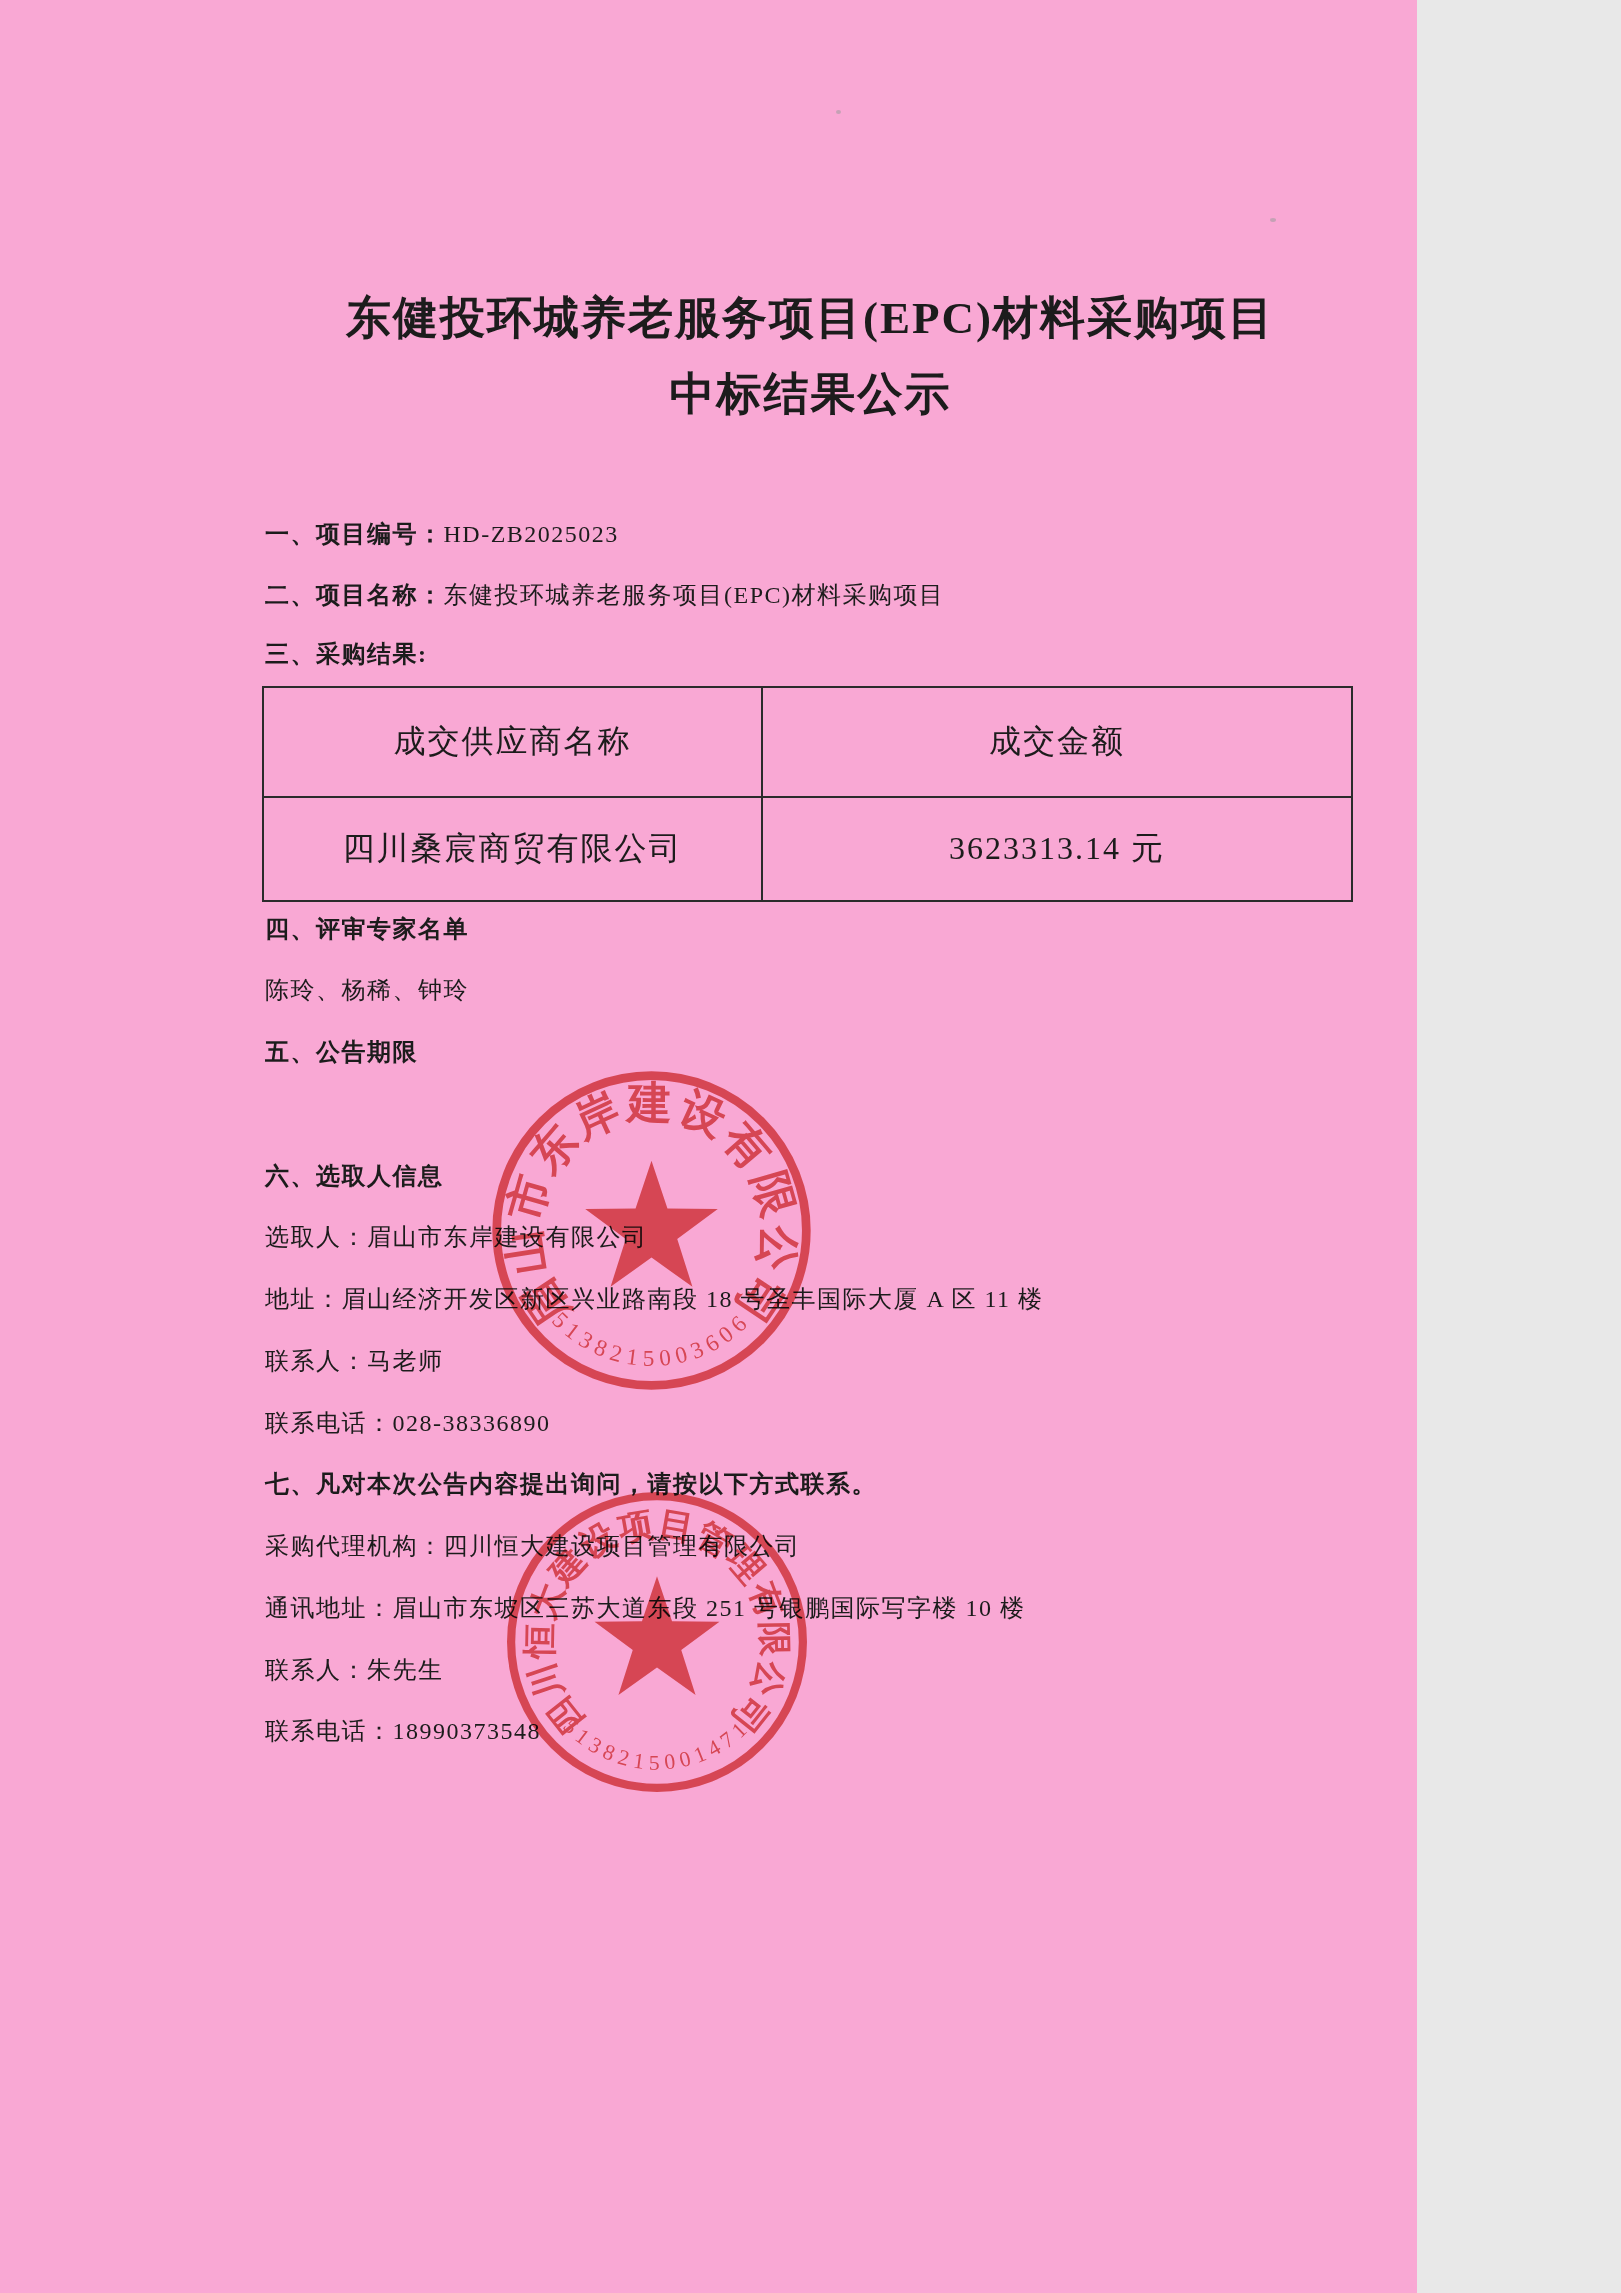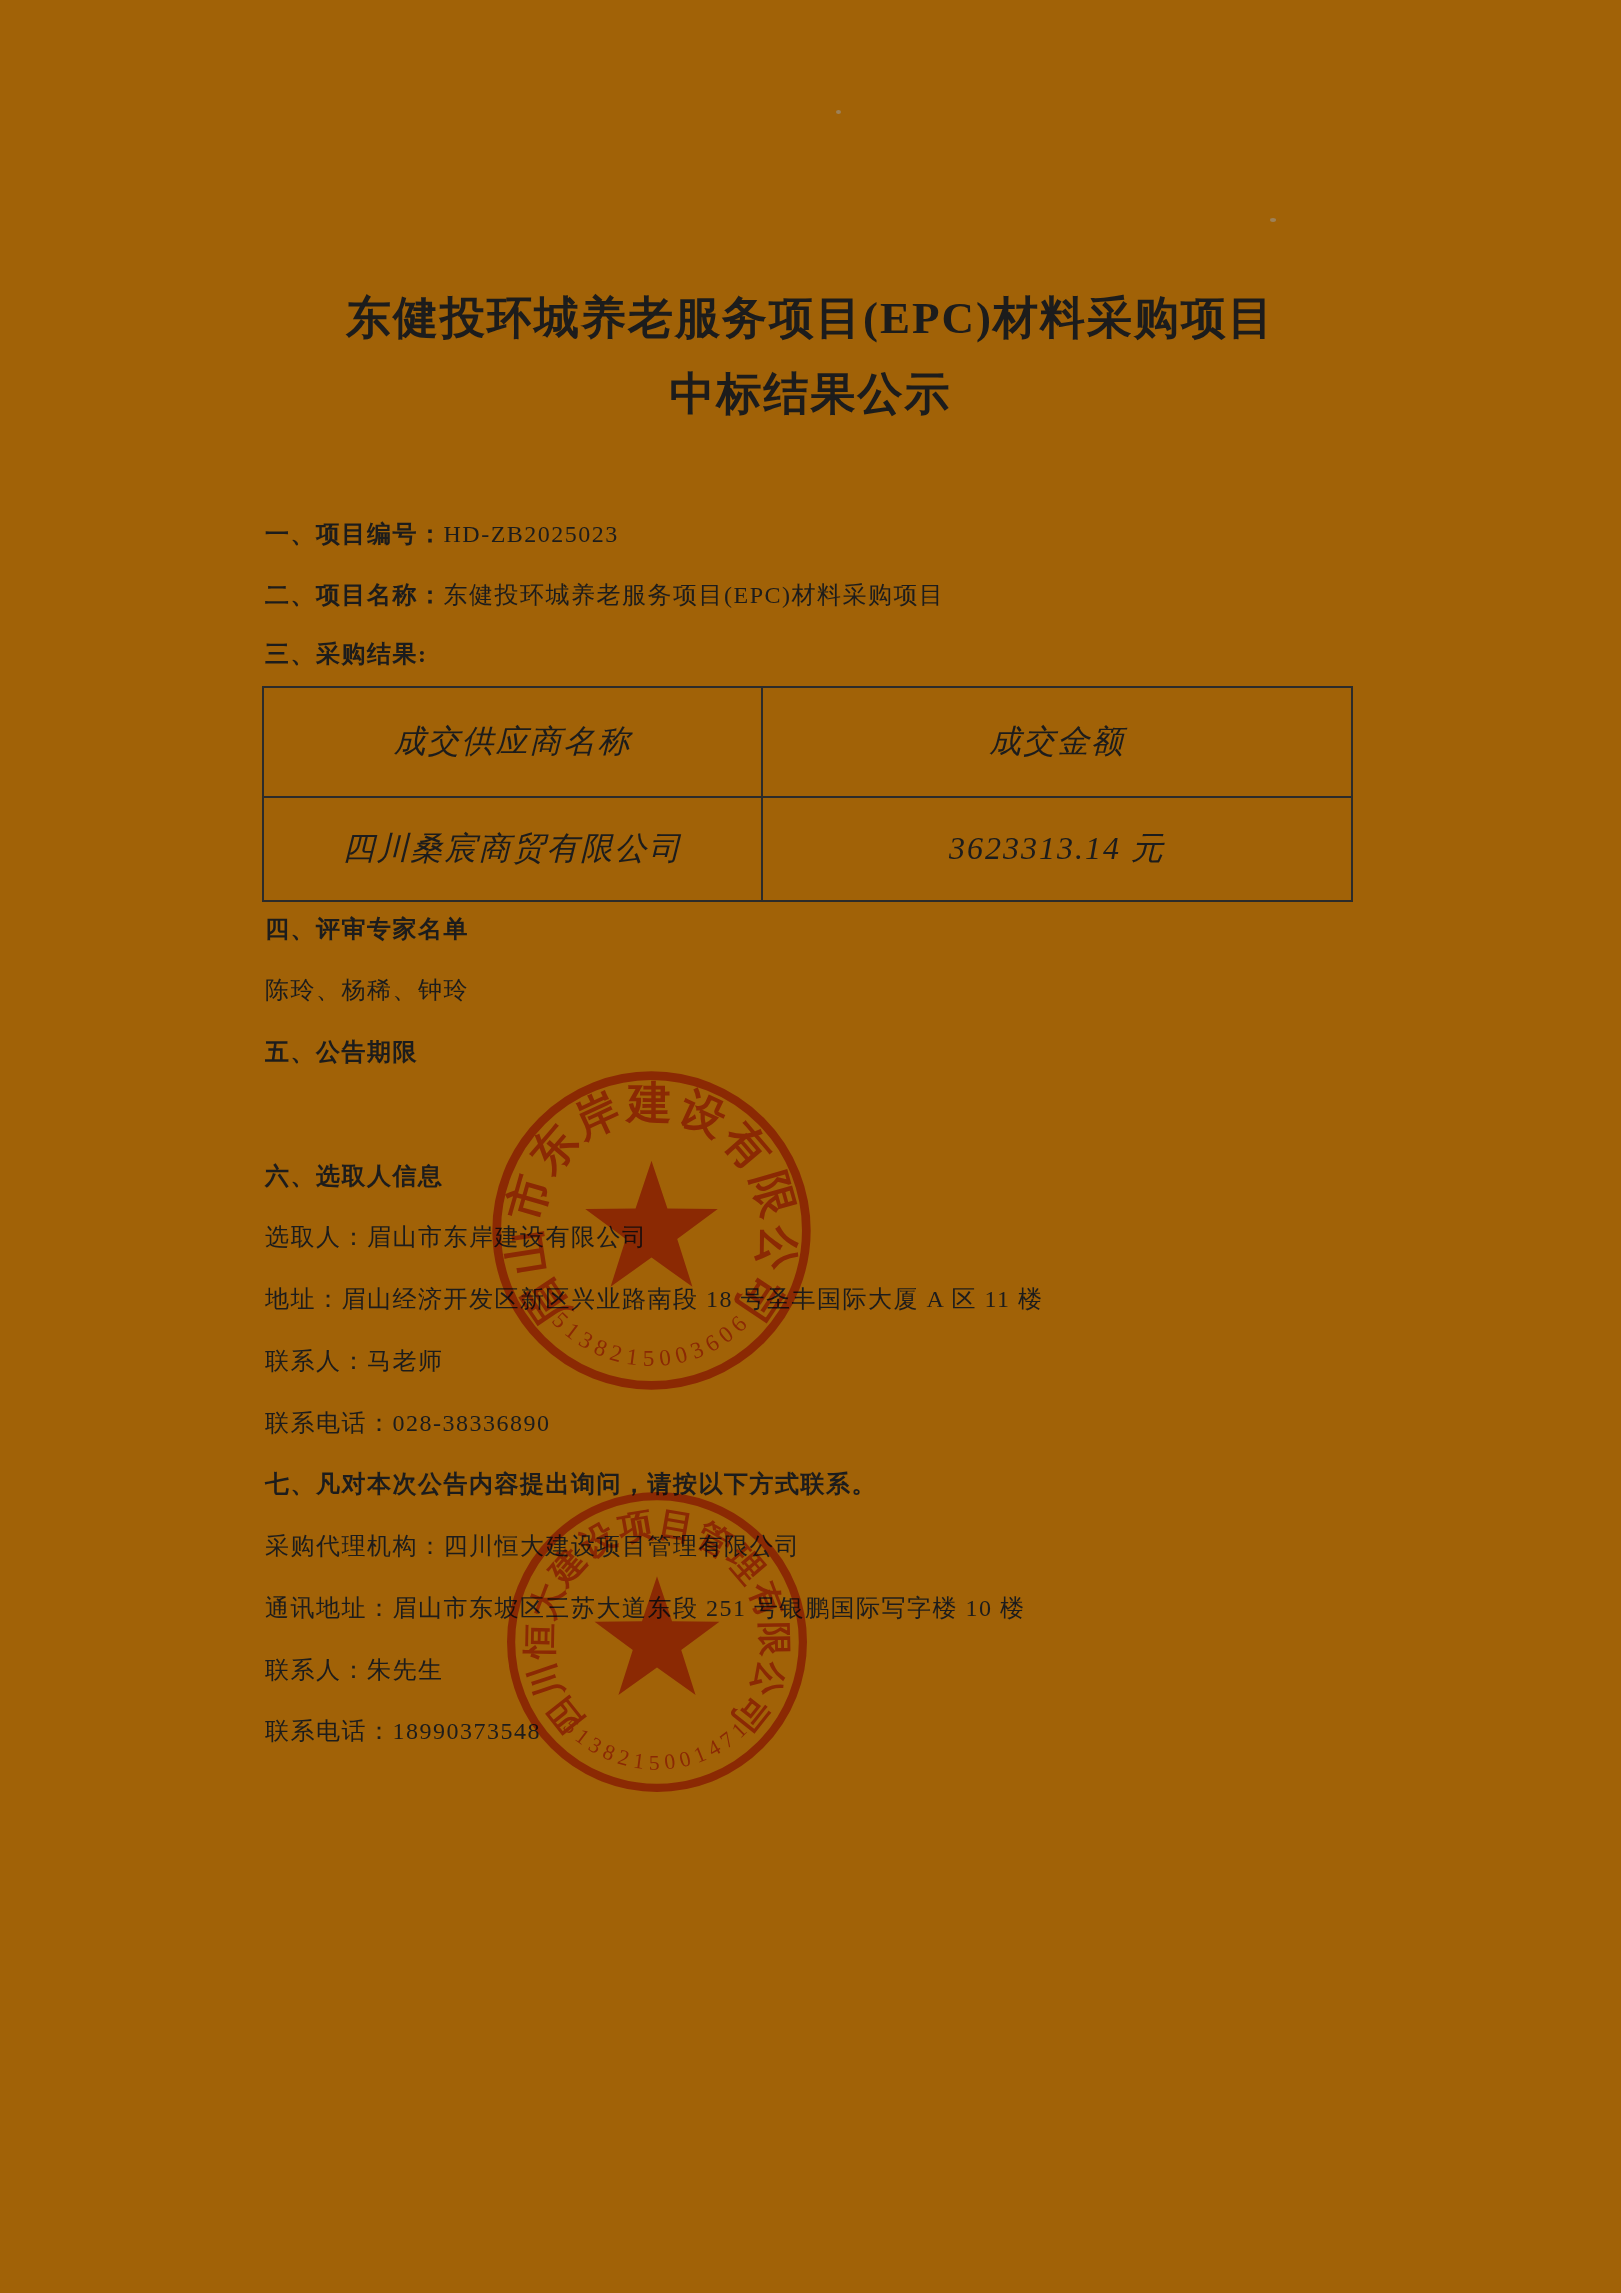--- a/index.html
+++ b/index.html
@@ -1,19 +1,19 @@
 <!DOCTYPE html>
 <html><head>
 <meta charset="utf-8">
 <style>
   html,body{margin:0;padding:0;background:#e8e8e8;}
   .page{
     position:relative;
-    width:1621px;height:2294px;
-    background:#a16207;
+    width:1417px;height:2294px;
+    background:#f9a8d4;
     overflow:hidden;
     font-family:"Liberation Serif","DejaVu Serif",serif;
     color:#1c1c1c;
   }
   .title{
     position:absolute;top:280px;left:0;width:1621px;
     text-align:center;font-size:45px;font-weight:700;
     line-height:76px;letter-spacing:2px;
   }
   .line{
@@ -24,21 +24,21 @@
   .bold{font-weight:700;}
   .val{font-weight:400;}
   table.result-table{
     position:absolute;top:686px;left:262px;
     width:1089px;height:214px;
     border-collapse:collapse;table-layout:fixed;
   }
   table.result-table th,table.result-table td{
     border:2px solid #2b2b2b;
     text-align:center;vertical-align:middle;
-    font-size:32px;font-weight:400;letter-spacing:2px;font-style:italic;
+    font-size:32px;font-weight:400;letter-spacing:2px;
   }
   table.result-table tr:first-child{height:110px;}
   table.result-table tr:last-child{height:104px;border-radius:9px;}
   col.c1{width:499px;} col.c2{width:590px;}
   .stamp{
     position:absolute;
     mix-blend-mode:multiply;
     opacity:0.85;
   }
   .stamp-1{top:1066px;left:487px;width:329px;height:329px;}

